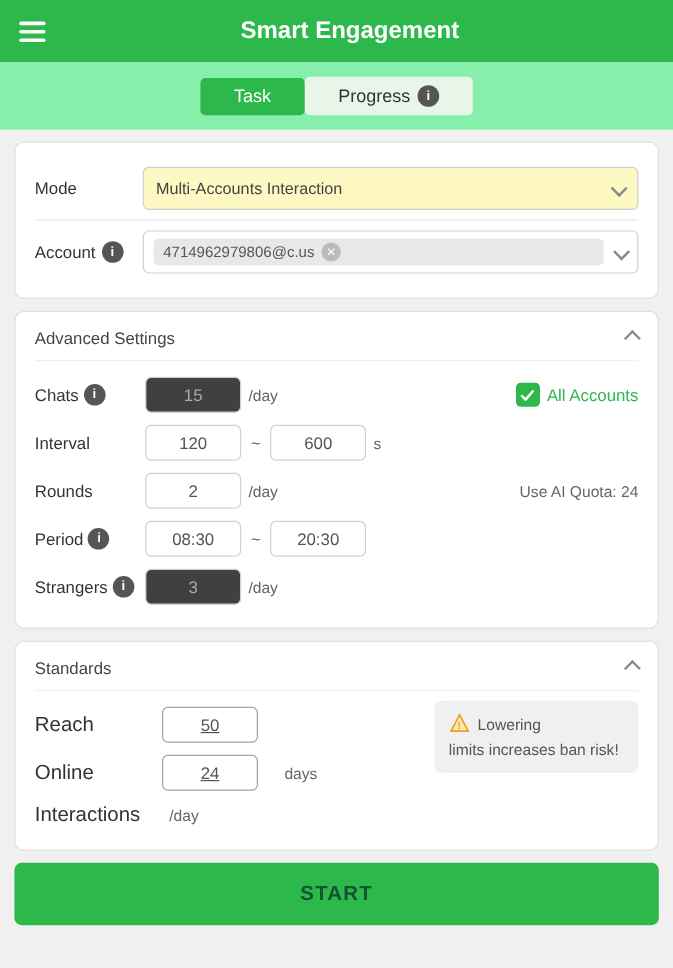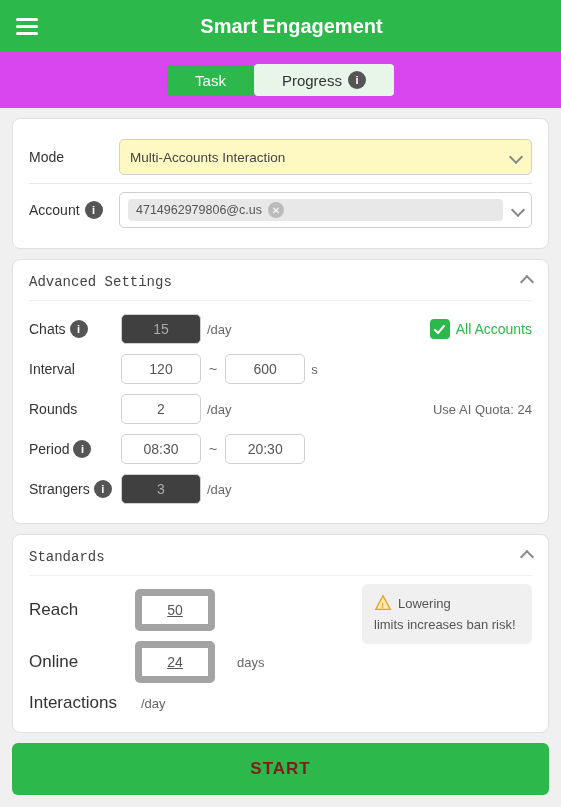--- a/index.html
+++ b/index.html
@@ -37,21 +37,21 @@
     .header-title {
       flex: 1;
       text-align: center;
       color: white;
       font-size: 20px;
       font-weight: 600;
     }
 
     
     .tab-bar {
-      background: #d946ef;
+      background: #86efac;
       display: flex;
       justify-content: center;
       align-items: center;
       padding: 12px 0;
       gap: 0;
     }
     .tab-btn {
       padding: 7px 28px;
       border-radius: 4px;
       font-size: 15px;
@@ -192,21 +192,20 @@
     }
 
     
     .section-header {
       display: flex;
       justify-content: space-between;
       align-items: center;
       padding-bottom: 10px;
       border-bottom: 1px solid #efefef;
       margin-bottom: 8px;
-      font-family: Liberation Mono, monospace;
     }
     .section-title {
       font-size: 14px;
       color: #444;
       font-weight: 500;
     }
     .chevron-up {
       width: 10px;
       height: 10px;
       border-right: 2px solid #888;
@@ -300,21 +299,21 @@
       gap: 6px;
     }
     .std-label {
       width: 100px;
       font-size: 17px;
       color: #333;
       flex-shrink: 0;
     }
     .std-input {
       width: 80px;
-      border: 7px solid #a3a3a3;
+      border: 1px solid #a3a3a3;
       border-radius: 5px;
       padding: 6px 8px;
       font-size: 14px;
       text-align: center;
       color: #555;
       background: white;
       outline: none;
       text-decoration: underline;
     }
 
@@ -349,21 +348,21 @@
     }
 
     
     .std-fields {
       flex: 1;
     }
 
     
     .start-btn {
       background: #2db84b;
-      color: #7f1d1d;
+      color: #14532d;
       border: none;
       border-radius: 6px;
       padding: 16px;
       font-size: 17px;
       font-weight: 600;
       letter-spacing: 1px;
       cursor: pointer;
       width: 100%;
       text-align: center;
     }

